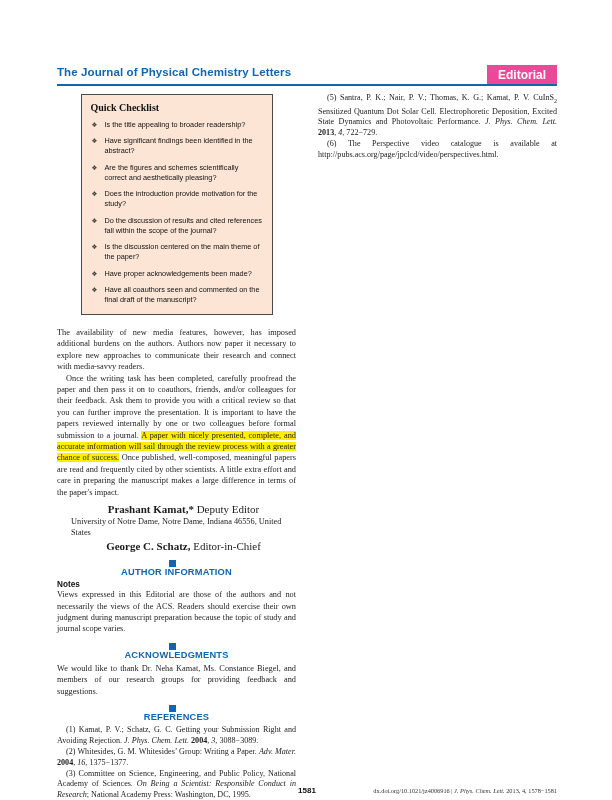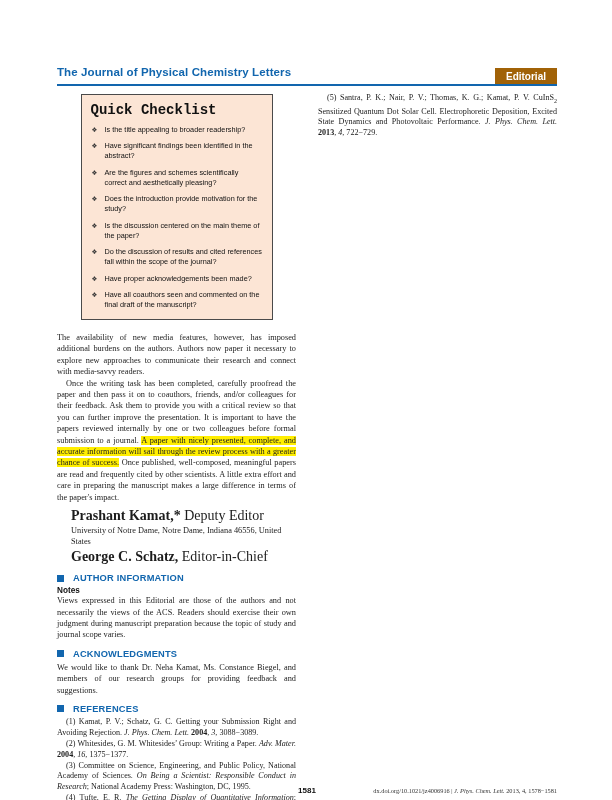--- a/index.html
+++ b/index.html
@@ -13,70 +13,70 @@
   .page { width: 612px; height: 800px; padding: 38px 55px 0 57px; position: relative; margin-top: 24px; }
 
   
   .masthead { position: relative; border-bottom: 2.5px solid #1266ae; padding-bottom: 4px; }
   .journal-title {
     font-family: "Liberation Sans", sans-serif;
     font-weight: bold; font-size: 11.5px; color: #1266ae; letter-spacing: 0.1px;
   }
   .badge {
     position: absolute; right: 0; bottom: 0;
-    background: #a16207; color: #ffffff;
+    background: #ec4899; color: #ffffff;
     font-family: "Liberation Sans", sans-serif;
-    font-size: 10px; font-weight: bold;
+    font-size: 12px; font-weight: bold;
     padding: 3px 11px 2px 11px;
   }
 
   
   .columns { display: flex; gap: 22px; margin-top: 7px; }
   .col { width: 239px; flex: 0 0 239px; }
 
   
   .checklist-box {
     width: 192px; margin: 1px auto 12px auto;
     background: #fce5d5; border: 1px solid #4a4a4a;
     padding: 7px 9px 9px 9px;
   }
   .checklist-title {
-    font-family: Liberation Mono, monospace;
-    font-weight: bold; font-size: 14px; color: #111;
+    font-family: Liberation Serif, serif;
+    font-weight: bold; font-size: 10px; color: #111;
   }
   .checklist-items { list-style: none; }
   .checklist-items li {
     position: relative; padding-left: 14px; margin-top: 6.5px;
     font-family: "Liberation Sans", sans-serif;
     font-size: 7.3px; line-height: 10px; color: #111;
   }
   .checklist-items li .bullet {
     position: absolute; left: 1px; top: 0; font-size: 6.5px; color: #333;
   }
 
   
   .para {
     font-size: 8.3px; line-height: 11.4px; text-align: justify;
   }
   .para + .para { text-indent: 9px; }
   .hl { background: #ffee00; }
 
   
   .sig-block { margin: 5px 0 0 14px; }
-  .sig-name-line { font-size: 14px; margin-top: 2px; }
+  .sig-name-line { font-size: 11px; margin-top: 2px; text-align: center; }
   .sig-name { font-weight: bold; }
   .sig-role { font-weight: normal; }
   .sig-aff { font-size: 8.3px; line-height: 11px; margin-top: 1px; }
 
   
   .sec-heading {
     font-family: "Liberation Sans", sans-serif;
     color: #1266ae; font-weight: bold; font-size: 9.3px;
     letter-spacing: 0.2px; margin: 8px 0 3px 0;
-    display: flex; align-items: center;
+    display: flex; align-items: center; flex-direction: column;
   }
   .sq { display: inline-block; width: 7px; height: 7px; background: #1266ae; margin-right: 9px; }
 
   .notes-label {
     font-family: "Liberation Sans", sans-serif;
     font-weight: bold; font-size: 8.2px; margin-top: 2px; color: #111;
   }
 
   
   .ref {
@@ -112,22 +112,22 @@
 
     <div class="col">
 
       <div class="checklist-box">
         <div class="checklist-title">Quick Checklist</div>
         <ul class="checklist-items">
           <li><span class="bullet">❖</span><span>Is the title appealing to broader readership?</span></li>
           <li><span class="bullet">❖</span><span>Have significant findings been identified in the abstract?</span></li>
           <li><span class="bullet">❖</span><span>Are the figures and schemes scientifically correct and aesthetically pleasing?</span></li>
           <li><span class="bullet">❖</span><span>Does the introduction provide motivation for the study?</span></li>
+          <li><span class="bullet">❖</span><span>Do the discussion of results and cited references fall within the scope of the journal?</span></li>
           <li><span class="bullet">❖</span><span>Is the discussion centered on the main theme of the paper?</span></li>
-          <li><span class="bullet">❖</span><span>Do the discussion of results and cited references fall within the scope of the journal?</span></li>
           <li><span class="bullet">❖</span><span>Have proper acknowledgements been made?</span></li>
           <li><span class="bullet">❖</span><span>Have all coauthors seen and commented on the final draft of the manuscript?</span></li>
         </ul>
       </div>
 
       <p class="para">The availability of new media features, however, has imposed additional burdens on the authors. Authors now paper it necessary to explore new approaches to communicate their research and connect with media-savvy readers.</p>
       <p class="para"><span>Once the writing task has been completed, carefully proofread the paper and then pass it on to coauthors, friends, and/or colleagues for their feedback. Ask them to provide you with a critical review so that you can further improve the presentation. It is important to have the papers reviewed internally by one or two colleagues before formal submission to a journal. </span><span class="hl">A paper with nicely presented, complete, and accurate information will sail through the review process with a greater chance of success.</span><span> Once published, well-composed, meaningful papers are read and frequently cited by other scientists. A little extra effort and care in preparing the manuscript makes a large difference in terms of the paper's impact.</span></p>
 
       <div class="sig-block">
         <div class="sig-name-line"><span class="sig-name">Prashant Kamat,*</span><span class="sig-role"> Deputy Editor</span></div>
@@ -153,20 +153,21 @@
           <span>REFERENCES</span>
         </div>
       <p class="ref"><span>(1) Kamat, P. V.; Schatz, G. C. Getting your Submission Right and Avoiding Rejection. </span><span class="seg-i">J. Phys. Chem. Lett. </span><span class="seg-b">2004</span><span>, </span><span class="seg-i">3</span><span>, 3088−3089.</span></p>
       <p class="ref"><span>(2) Whitesides, G. M. Whitesides’ Group: Writing a Paper. </span><span class="seg-i">Adv. Mater. </span><span class="seg-b">2004</span><span>, </span><span class="seg-i">16</span><span>, 1375−1377.</span></p>
       <p class="ref"><span>(3) Committee on Science, Engineering, and Public Policy, National Academy of Sciences. </span><span class="seg-i">On Being a Scientist: Responsible Conduct in Research</span><span>; National Academy Press: Washington, DC, 1995.</span></p>
       <p class="ref"><span>(4) Tufte, E. R. </span><span class="seg-i">The Getting Display of Quantitative Information</span><span>; Graphics Press: Cheshire, CT, 1983; pp 1−197.</span></p>
     </div>
 
     <div class="col">
       <p class="ref"><span>(5) Santra, P. K.; Nair, P. V.; Thomas, K. G.; Kamat, P. V. CuInS</span><sub>2</sub><span> Sensitized Quantum Dot Solar Cell. Electrophoretic Deposition, Excited State Dynamics and Photovoltaic Performance. </span><span class="seg-i">J. Phys. Chem. Lett. </span><span class="seg-b">2013</span><span>, </span><span class="seg-i">4</span><span>, 722−729.</span></p>
+      <p class="ref"><span>(6) The Perspective video catalogue is available at http://pubs.acs.org/page/jpclcd/video/perspectives.html.</span></p>
     </div>
 
   </div>
 
   <div class="footer">
     <div class="page-number">1581</div>
     <div class="doi-line"><span>dx.doi.org/10.1021/jz4006916 | </span><span class="seg-i">J. Phys. Chem. Lett. </span><span>2013, 4, 1578−1581</span></div>
   </div>
 
 </div>

